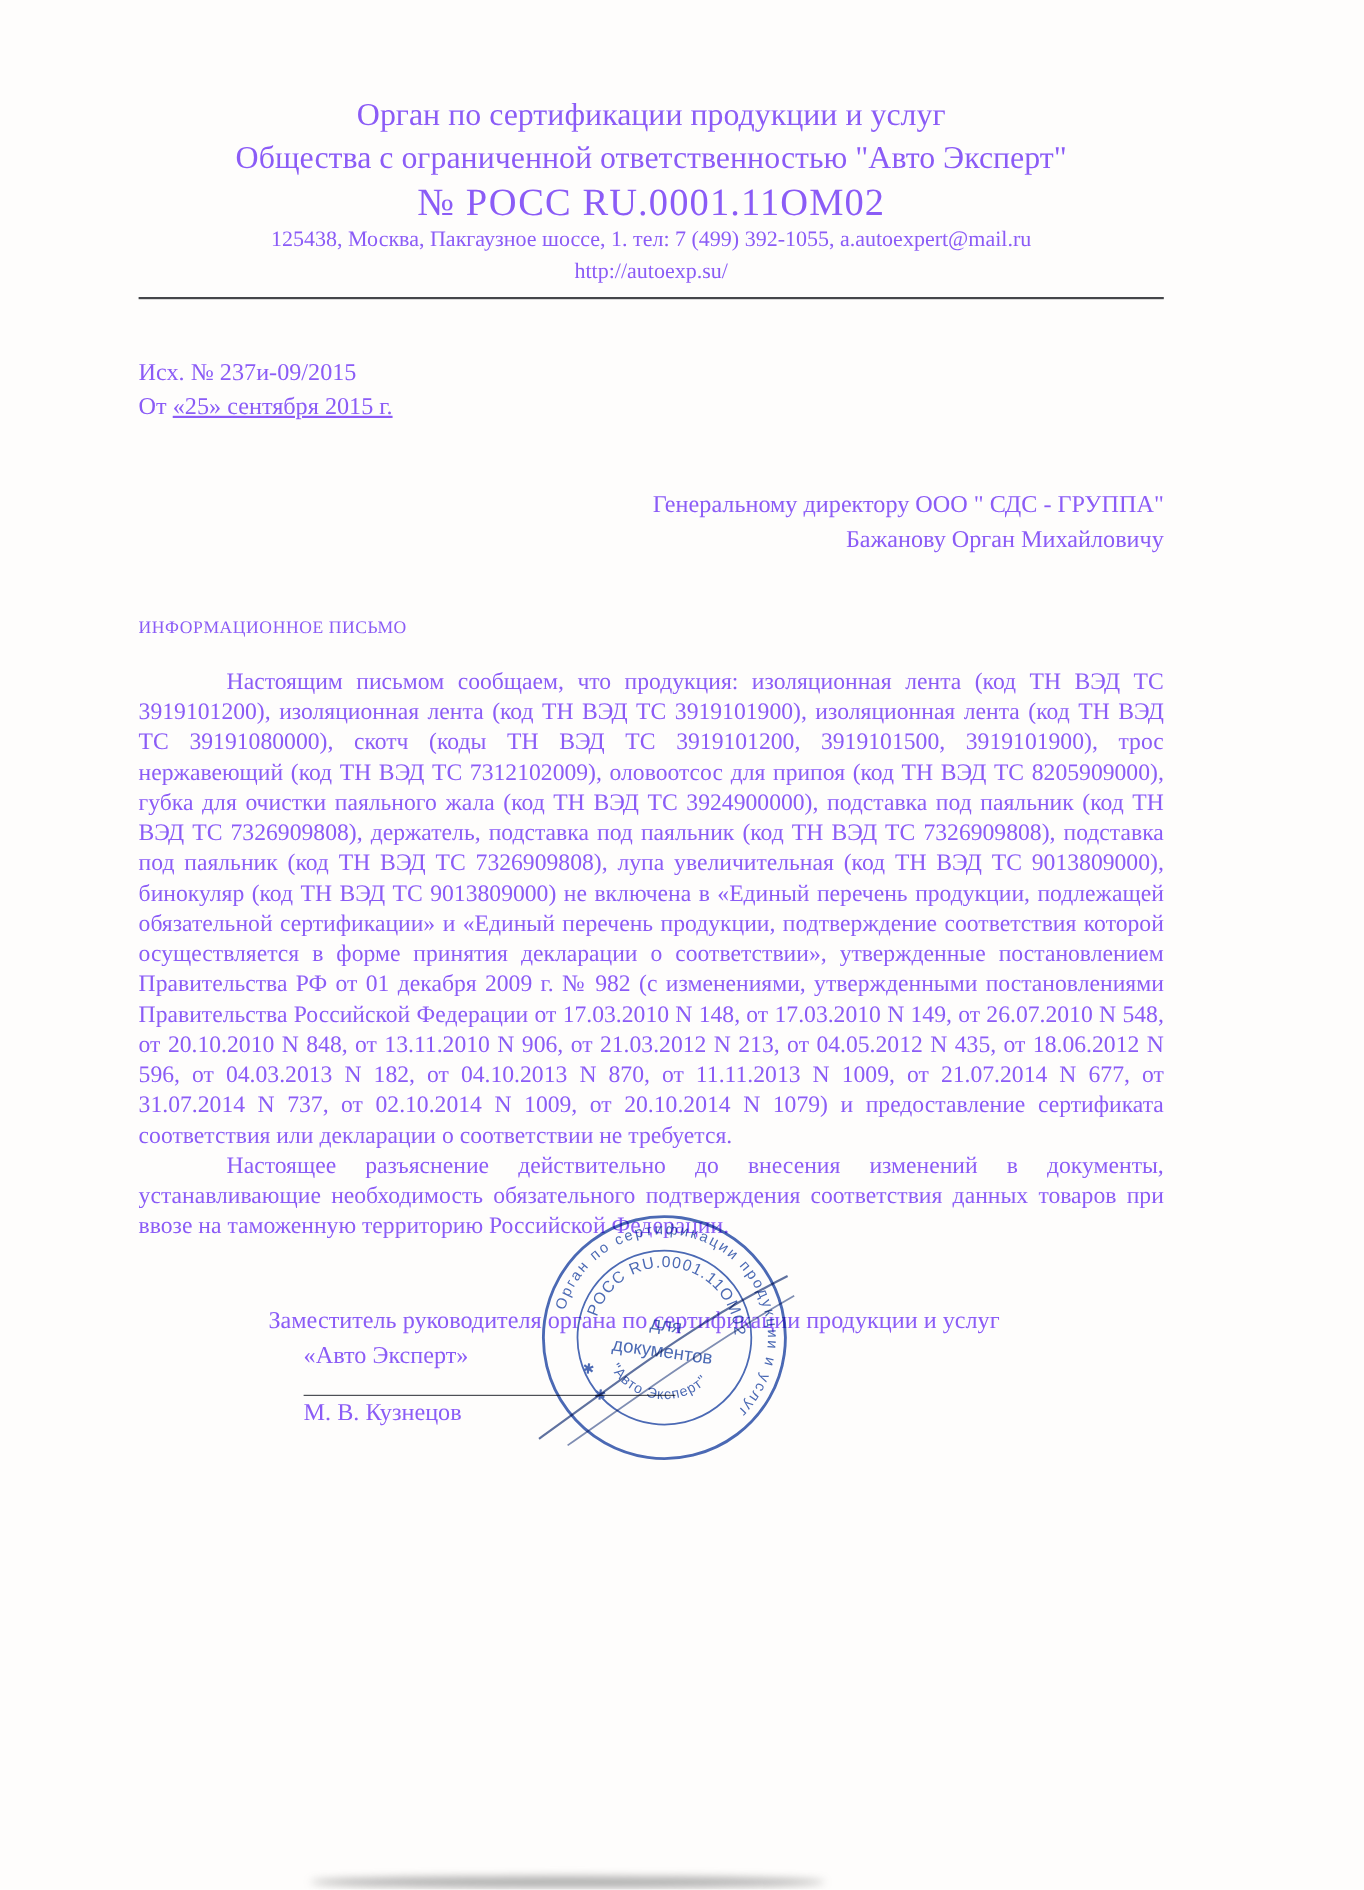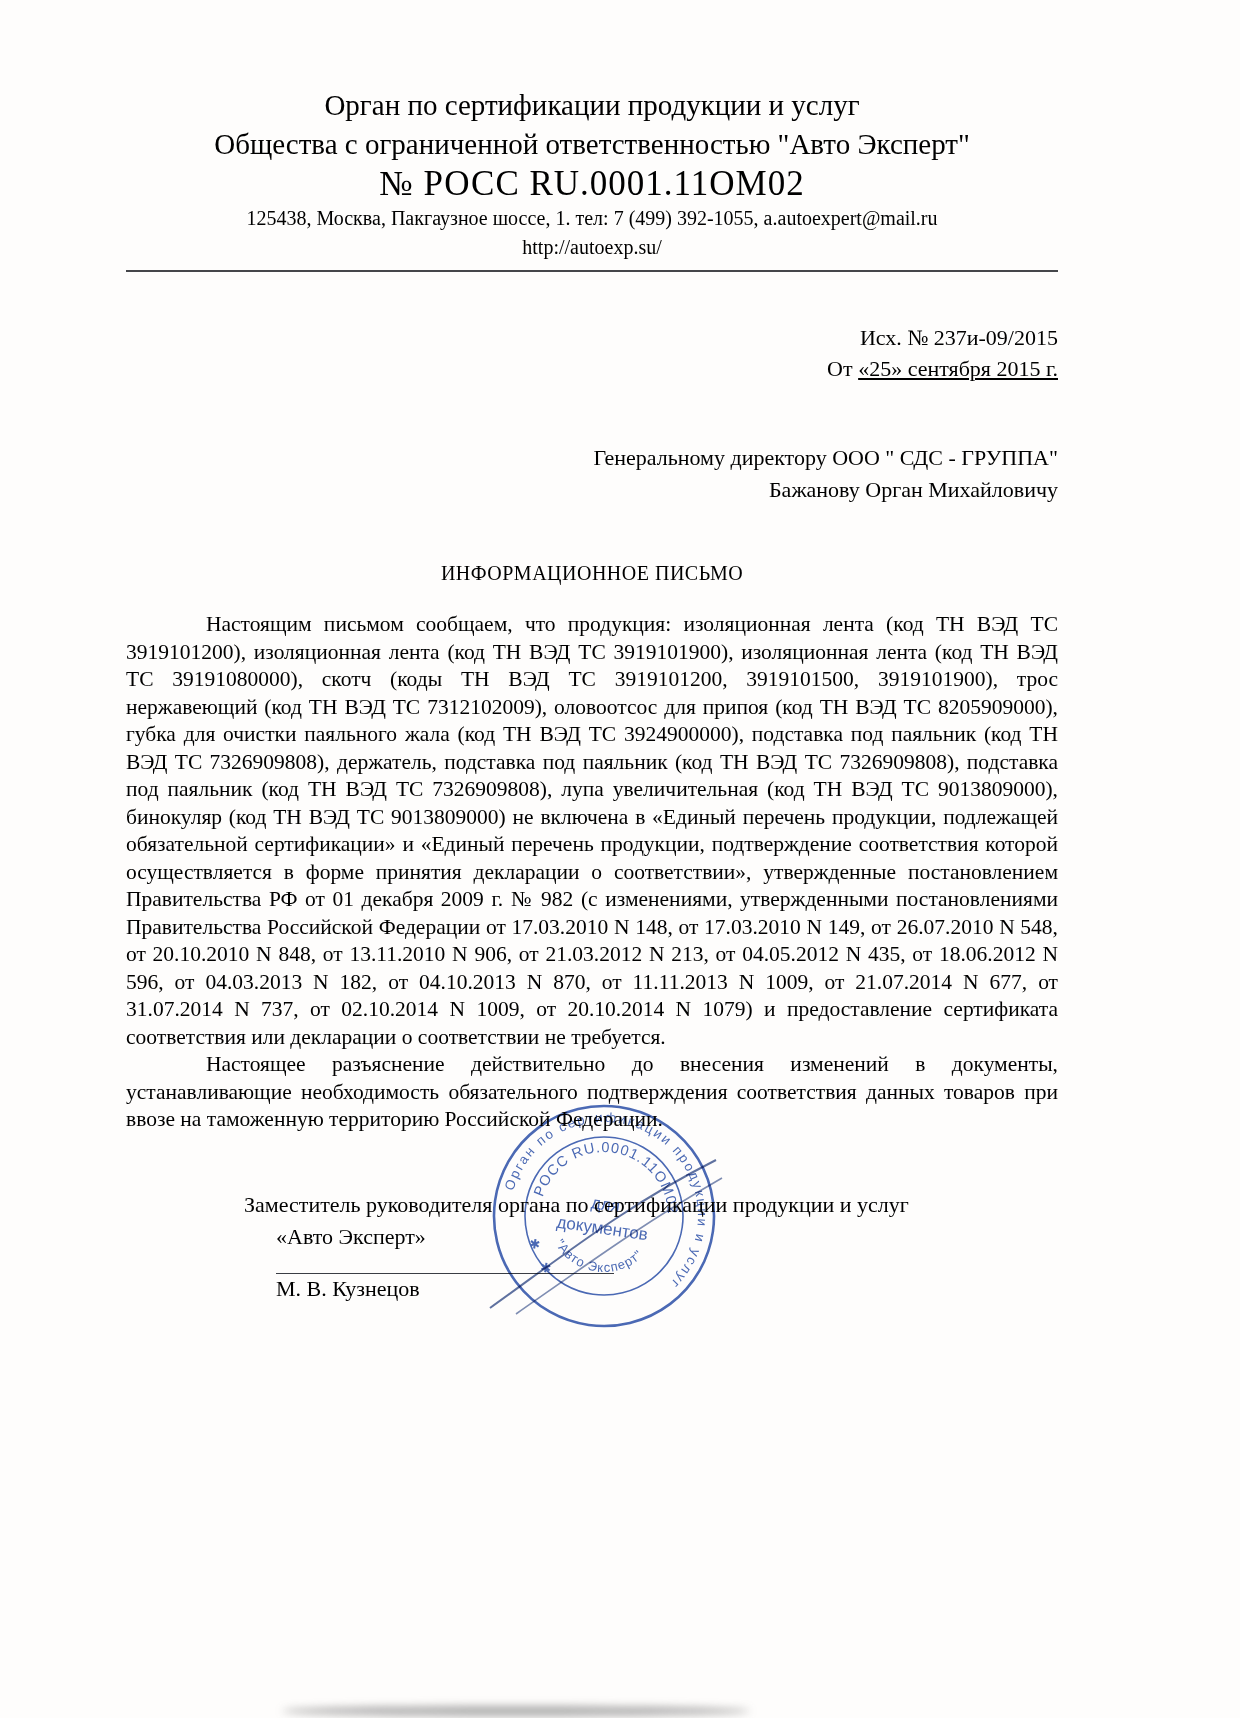--- a/index.html
+++ b/index.html
@@ -3,41 +3,41 @@
 <meta charset="utf-8">
 <style>
   * { margin:0; padding:0; box-sizing:border-box; }
   html, body { background:#ffffff; }
   .page {
     position:relative;
     width:1240px; height:1718px;
     margin:0 auto;
     background:#fefdfc;
     font-family:"Liberation Serif", serif;
-    color:#000000;
+    color:#8b5cf6;
     overflow:hidden;
   }
   .content { position:absolute; left:126px; top:0; width:932px; }
 
   
   .letterhead { text-align:center; padding-top:86px; }
   .lh-big   { font-size:29px; line-height:39px; }
   .lh-num   { font-size:35px; line-height:40px; letter-spacing:1px; }
   .lh-small { font-size:20px; line-height:29px; }
   .rule { border-top:2px solid #45464a; margin-top:8px; }
 
   
-  .ref { margin-top:50px; font-size:22px; line-height:31px; text-align:right; }
+  .ref { margin-top:50px; font-size:22px; line-height:31px; text-align:left; }
   .u { text-decoration:underline; }
 
   
   .recipient { margin-top:58px; font-size:22px; line-height:32px; text-align:right; }
 
   
-  .title { margin-top:56px; text-align:center; font-size:20px; letter-spacing:0.5px; font-weight:normal; }
+  .title { margin-top:56px; font-size:16px; letter-spacing:0.5px; font-weight:normal; }
 
   
   .body-par {
     margin-top:26px;
     font-size:21.5px;
     line-height:27.5px;
     text-align:justify;
     text-indent:80px;
   }
   .body-par + .body-par { margin-top:0; }

